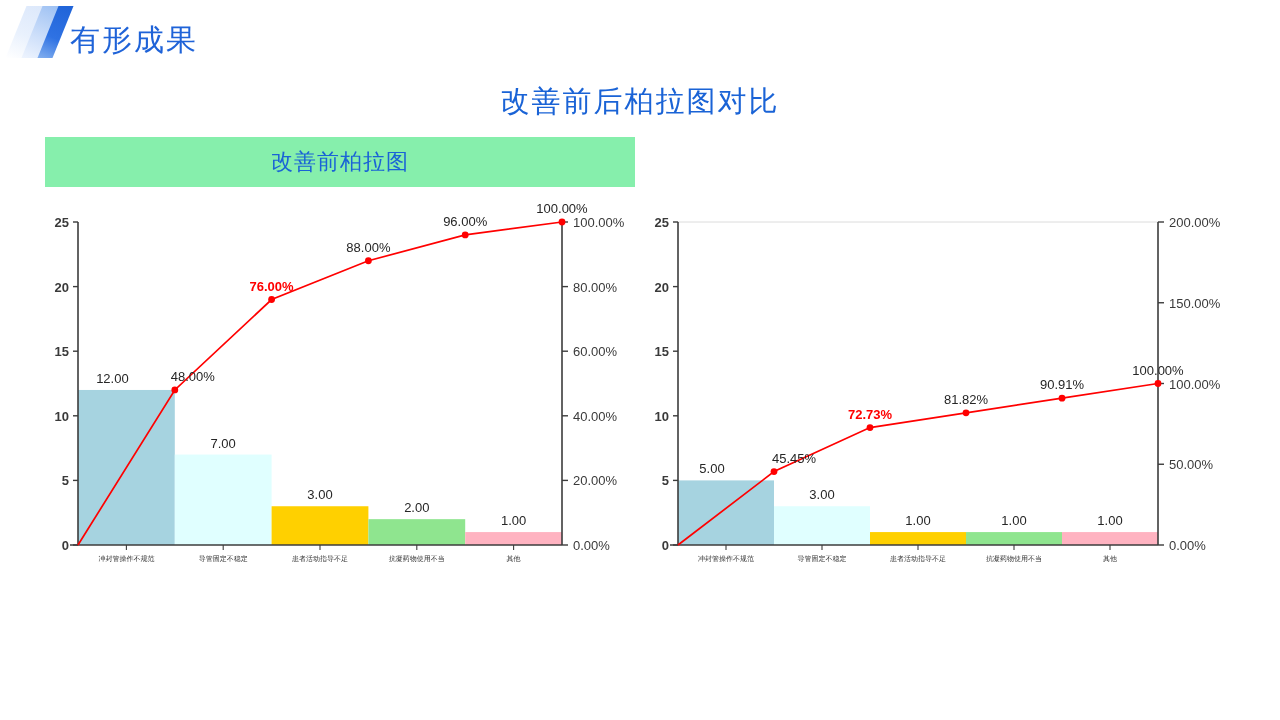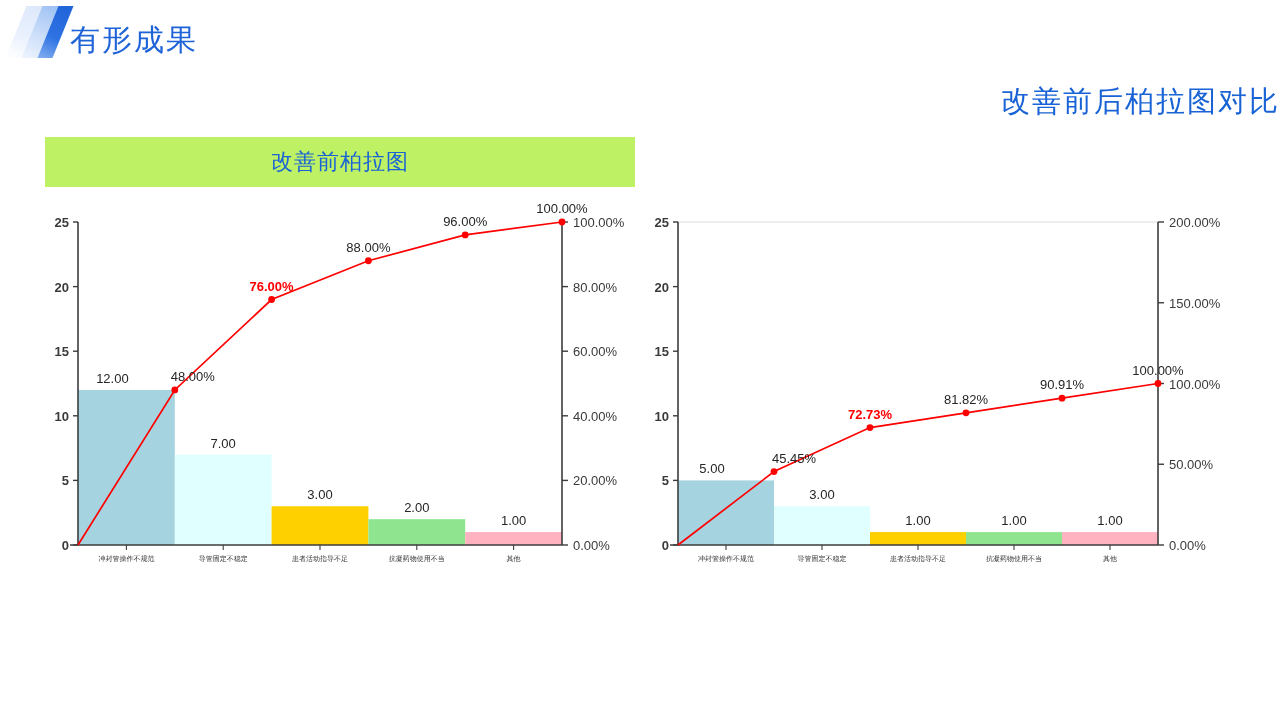--- a/index.html
+++ b/index.html
@@ -17,27 +17,27 @@
   .logo-bar.mid{left:20px;background:linear-gradient(200deg,#9cc0f3 0%,#cfe0fa 60%,#eef4fe 100%);}
   .logo-bar.solid{left:36px;width:15px;background:linear-gradient(200deg,#1f63d8 0%,#2f72e3 60%,#84b0ef 100%);}
 
   .slide-title{
     position:absolute;left:70px;top:20px;
     font-size:30px;color:#1f63d8;letter-spacing:2px;font-weight:400;
     white-space:nowrap;
   }
 
   .chart-title{
-    position:absolute;left:0;top:82px;width:1280px;text-align:right;
+    position:absolute;left:0;top:82px;width:1280px;text-align:center;
     font-size:29px;color:#1a63d6;letter-spacing:2px;font-weight:400;
   }
 
   
   .panel-head{
-    position:absolute;height:50px;background:#bef264;
+    position:absolute;height:50px;background:#86efac;
     display:flex;align-items:center;justify-content:center;
     font-size:22px;color:#1a63d6;letter-spacing:1px;
   }
   .panel-head.left{left:45px;top:137px;width:590px;}
   .panel-head.right{left:650px;top:137px;width:590px;}
 
   
   .chart{position:absolute;top:200px;height:375px;}
   .chart.left{left:45px;width:595px;}
   .chart.right{left:650px;width:600px;}

